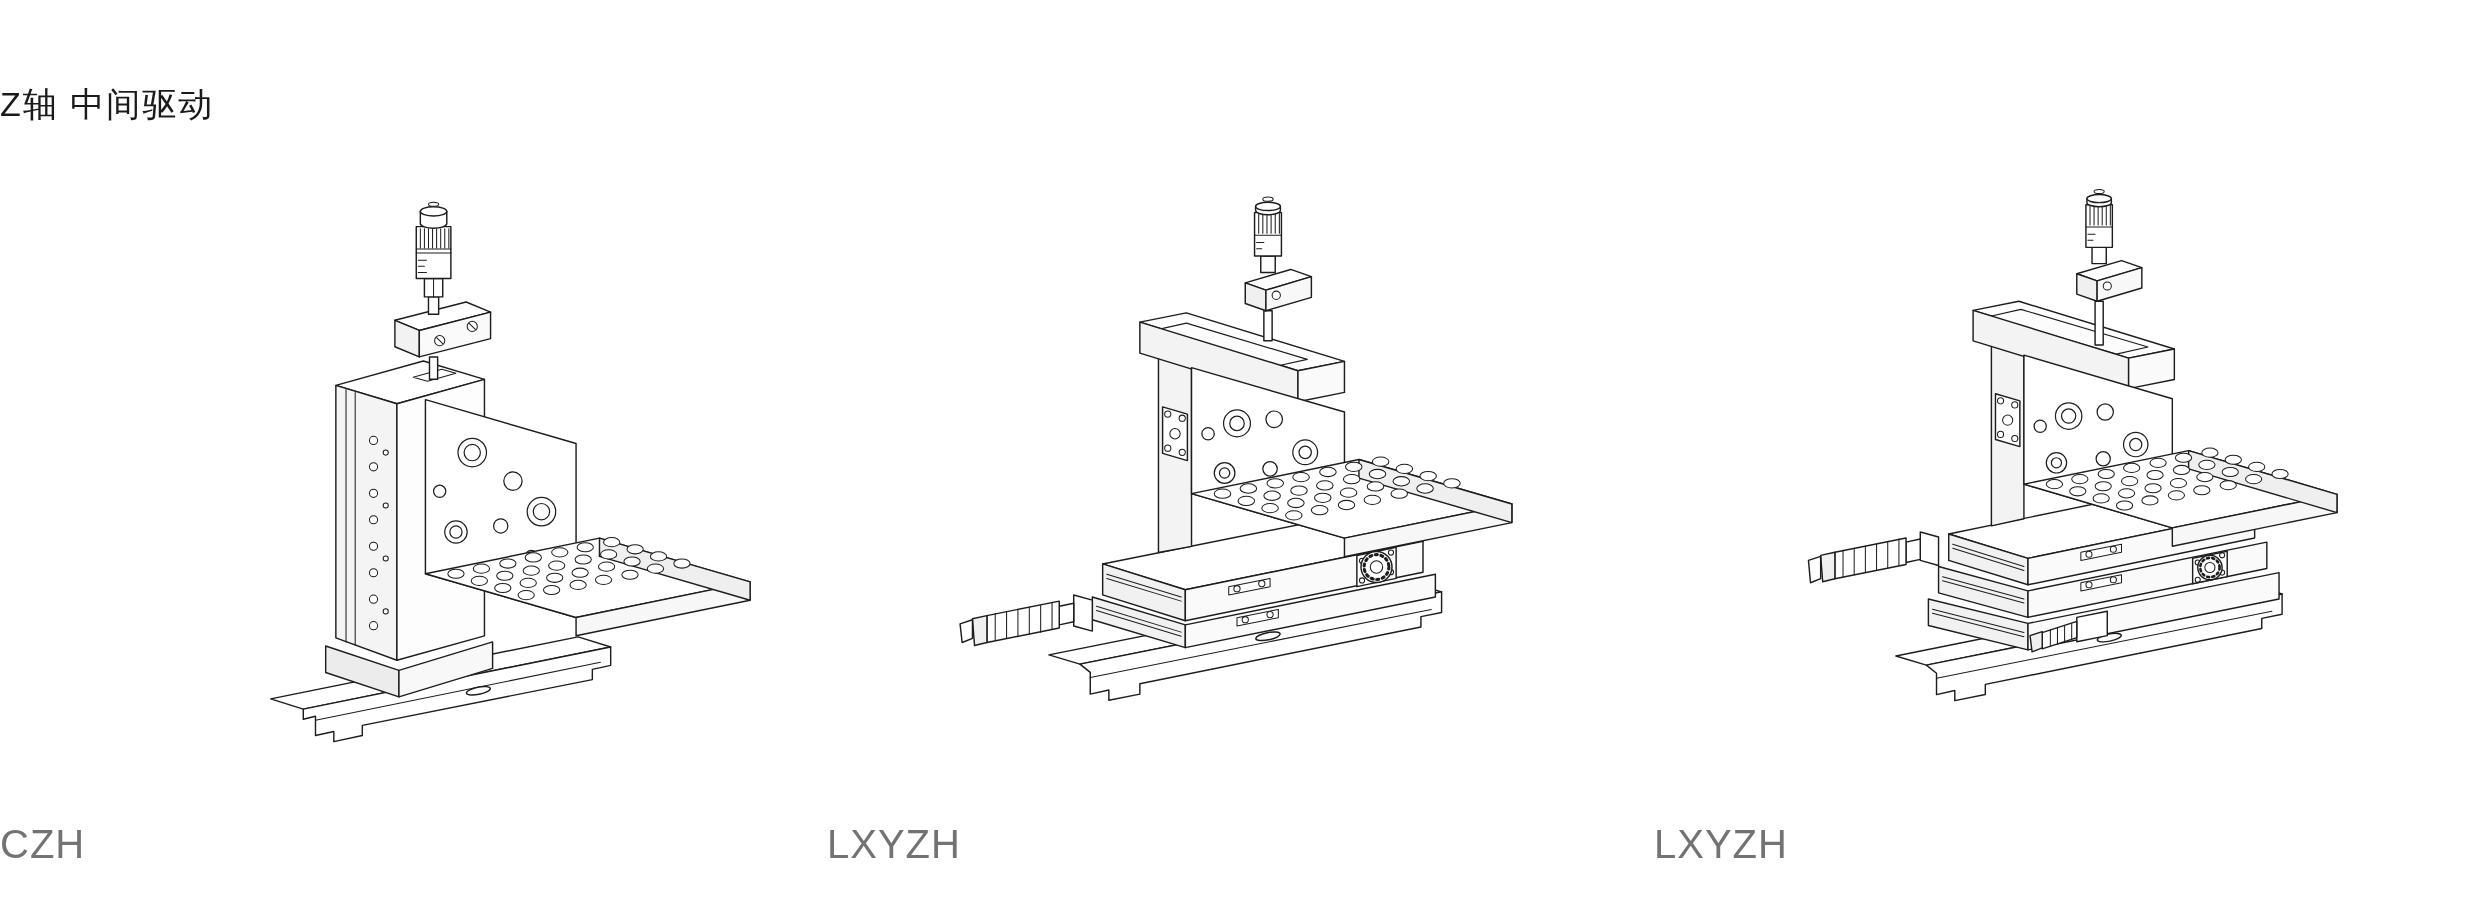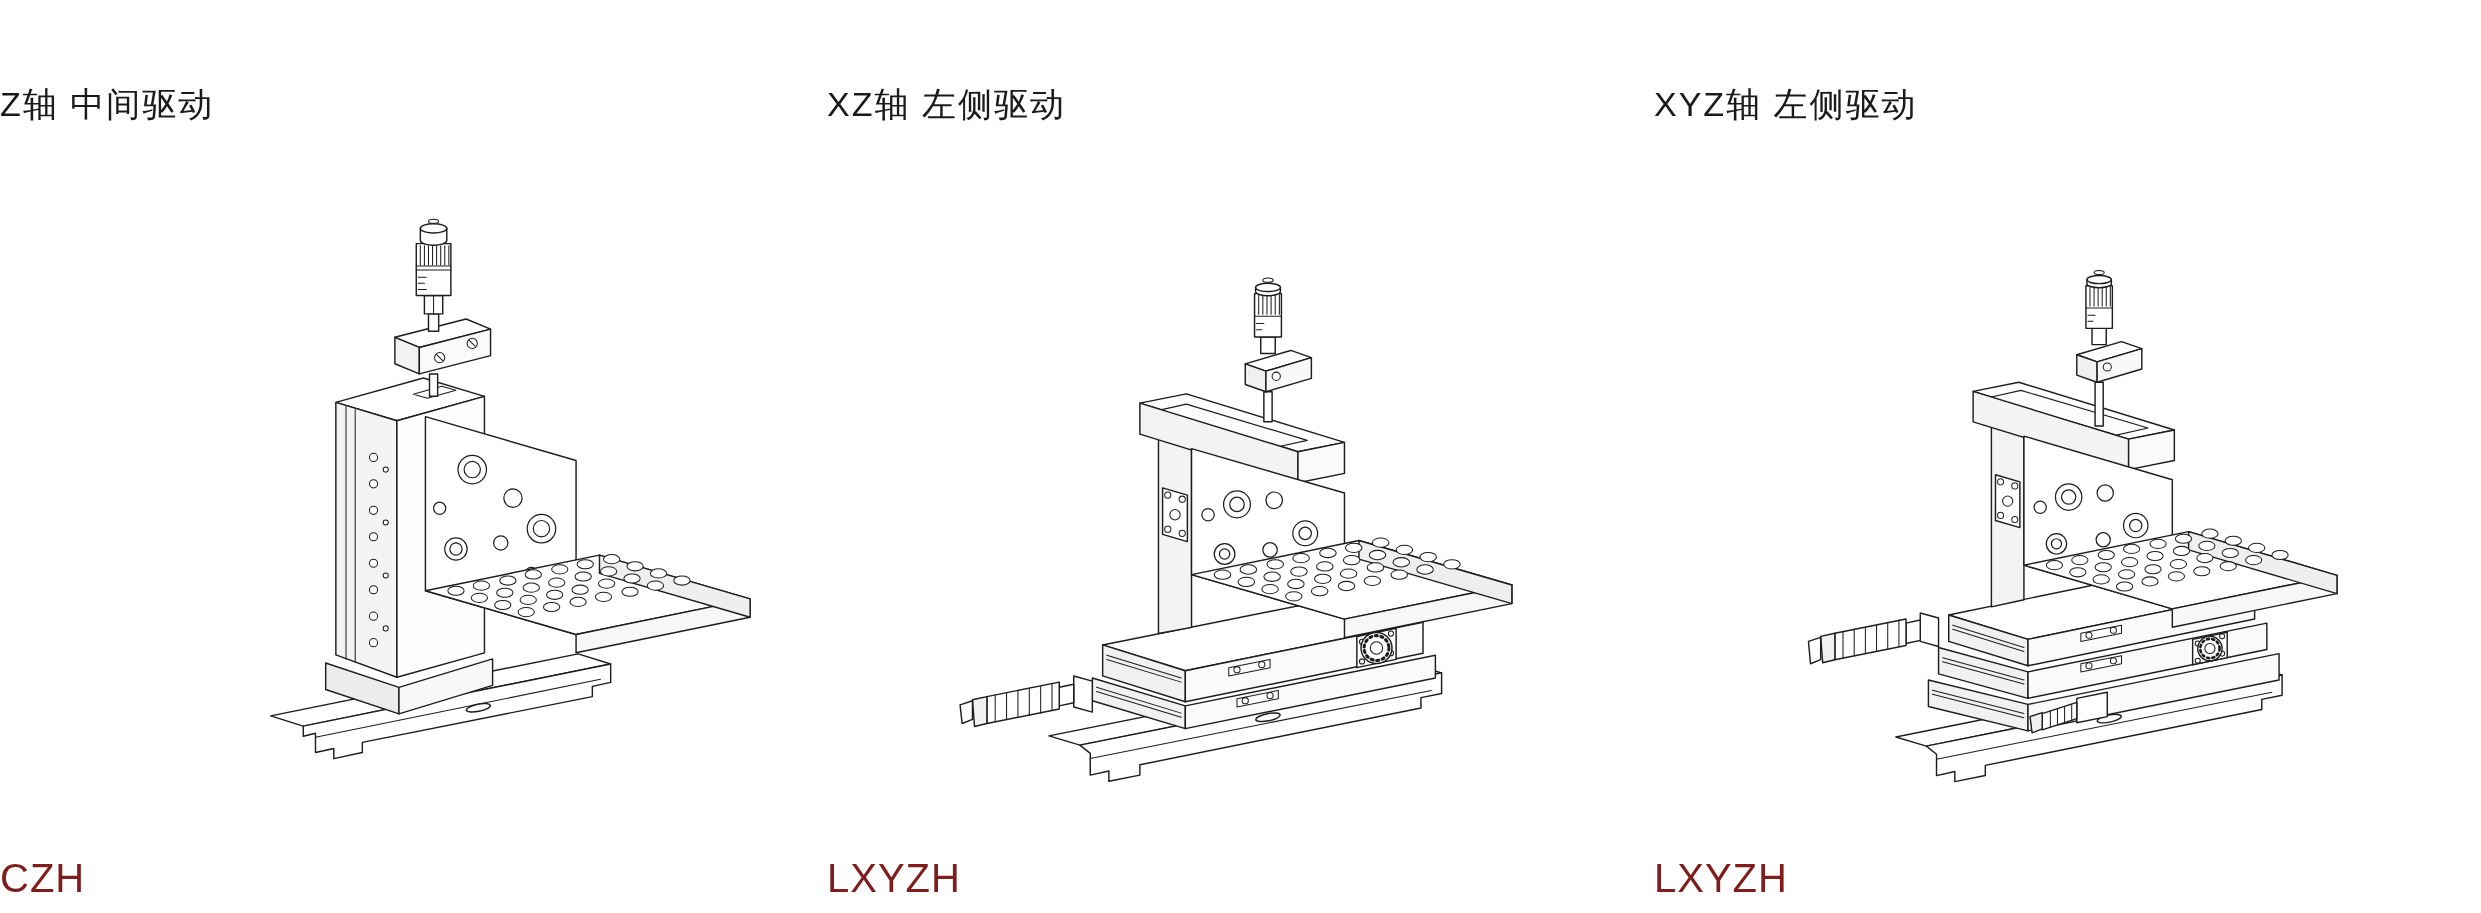--- a/index.html
+++ b/index.html
@@ -8,21 +8,21 @@
     font-family:"Liberation Sans","DejaVu Sans",sans-serif;color:#111;
   }
   .board{display:flex;width:100%;height:100%;}
   .figure{flex:1 1 0;display:flex;flex-direction:column;min-width:0;}
   .figure-title{
     margin-top:82px;font-size:34px;font-weight:400;letter-spacing:2px;color:#1a1a1a;
     white-space:nowrap;
   }
   .drawing{flex:1;display:flex;align-items:center;justify-content:center;width:100%;}
   .model-label{
-    margin-bottom:12px;font-size:40px;font-weight:400;letter-spacing:1px;color:#7f1d1d;
+    margin-bottom:46px;font-size:40px;font-weight:400;letter-spacing:1px;color:#737373;
   }
   svg{display:block;}
   .shift-1{margin-left:130px;}
   .shift-2{margin-left:14px;}
   .shift-3{margin-left:56px;}
 </style>
 </head>
 <body>
 
 <div class="board">
@@ -139,21 +139,20 @@
             <ellipse cx="256" cy="21" rx="13" ry="4.5" fill="#ffffff"></ellipse>
             <ellipse cx="256" cy="14" rx="5" ry="2" fill="#ffffff" stroke-width="1"></ellipse>
           </g>
         </g>
       </svg>
     </div>
     <div class="model-label">CZH</div>
   </section>
 
   <section class="figure">
-    <div class="figure-title">XZ轴 左侧驱动</div>
     <div class="drawing">
       <svg class="shift-2" viewBox="0 0 620 600" height="620" role="img">
         <g stroke="#1d1d1d" stroke-width="1.4" fill="none" stroke-linejoin="round" stroke-linecap="round">
 
           <g>
             <path d="M118 536 L468 466 L498 475 L148 545 Z" fill="#ffffff"></path>
             <path d="M148 545 L498 475 L498 495 L478 499 L478 509 L206 564 L206 574 L176 580 L176 570 L158 574 L158 553 Z" fill="#ffffff"></path>
             <path d="M158 558 L488 492" stroke-width="1"></path>
             <ellipse cx="330" cy="518" rx="12" ry="3.5" fill="#ffffff" transform="rotate(-11.5 330 518)"></ellipse>
           </g>
@@ -280,21 +279,20 @@
                 <ellipse cx="508" cy="370" rx="8" ry="4.5" fill="#fff"></ellipse>
             </g>
           </g>
         </g>
       </svg>
     </div>
     <div class="model-label">LXYZH</div>
   </section>
 
   <section class="figure">
-    <div class="figure-title">XYZ轴 左侧驱动</div>
     <div class="drawing">
       <svg class="shift-3" viewBox="0 0 620 610" height="620" role="img">
         <g stroke="#1d1d1d" stroke-width="1.4" fill="none" stroke-linejoin="round" stroke-linecap="round">
 
           <g>
             <path d="M114 546 L464 476 L494 485 L144 555 Z" fill="#ffffff"></path>
             <path d="M144 555 L494 485 L494 505 L474 509 L474 519 L202 574 L202 584 L172 590 L172 580 L154 584 L154 563 Z" fill="#ffffff"></path>
             <path d="M154 568 L484 502" stroke-width="1"></path>
             <ellipse cx="324" cy="528" rx="12" ry="3.5" fill="#ffffff" transform="rotate(-11.5 324 528)"></ellipse>
           </g>

